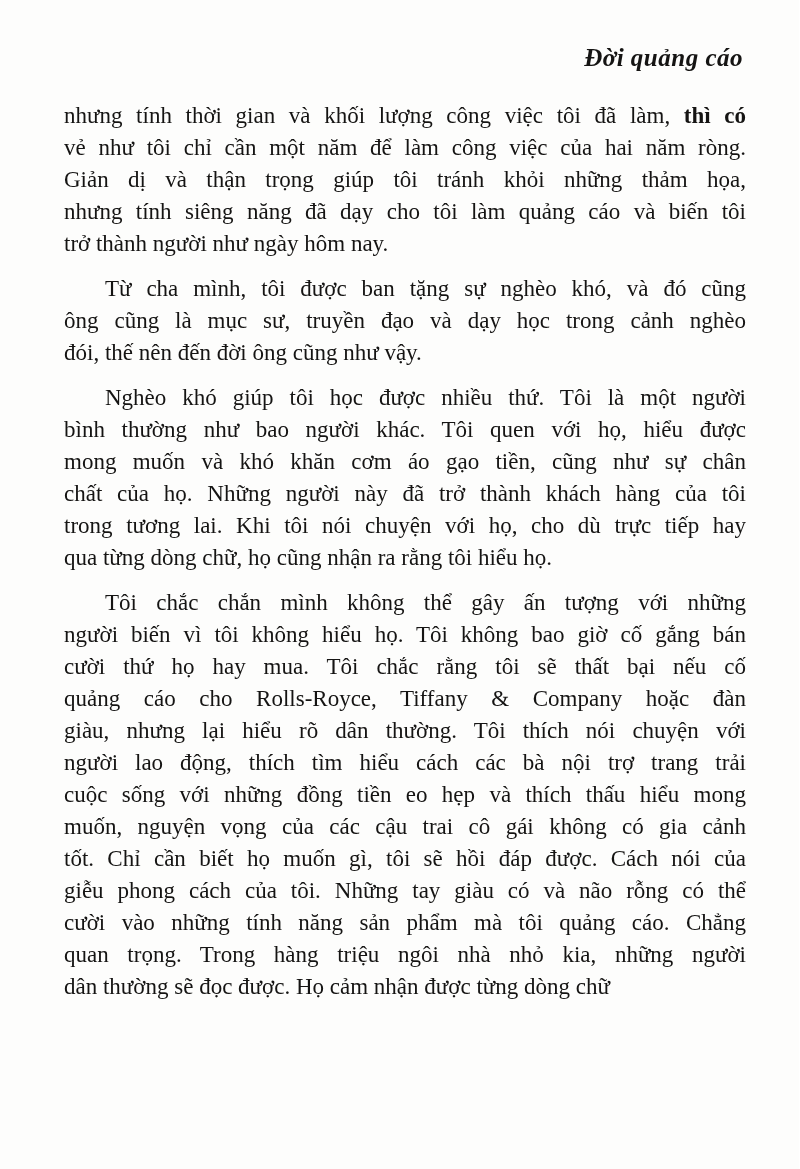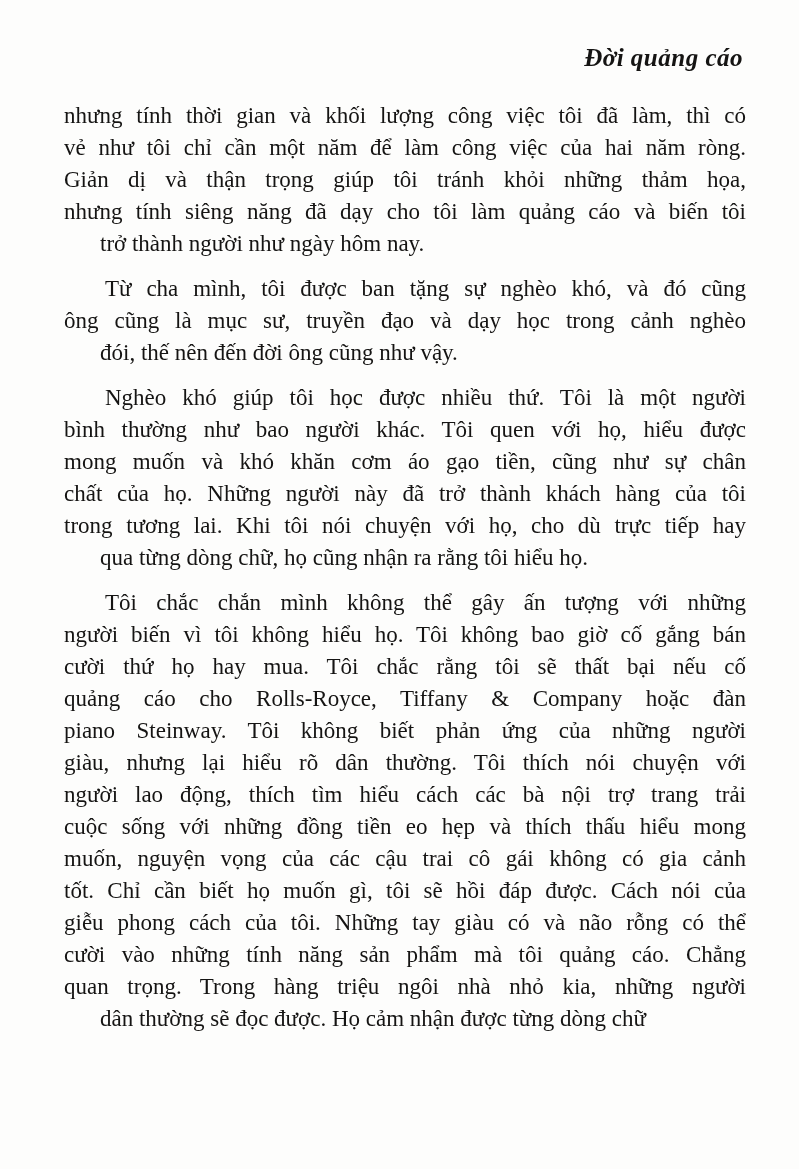--- a/index.html
+++ b/index.html
@@ -37,27 +37,26 @@
   }
   .line {
     font-size: 23px;
     line-height: 32px;
     text-align: justify;
     text-align-last: justify;
     white-space: normal;
   }
   .line.last {
     text-align-last: left;
-    margin-left: 36px;
   }
   .line.indent {
     text-indent: 41px;
   }
   .line b {
-    font-weight: normal;
+    font-weight: bold;
   }
 </style>
 </head>
 <body>
 
 <div class="page">
   <div class="running-header">Đời quảng cáo</div>
   <div class="body-text">
       <div class="paragraph">
         <div class="line">nhưng tính thời gian và khối lượng công việc tôi đã làm, <b>thì có</b></div>
@@ -77,21 +76,20 @@
         <div class="line">mong muốn và khó khăn cơm áo gạo tiền, cũng như sự chân</div>
         <div class="line">chất của họ. Những người này đã trở thành khách hàng của tôi</div>
         <div class="line">trong tương lai. Khi tôi nói chuyện với họ, cho dù trực tiếp hay</div>
         <div class="line last">qua từng dòng chữ, họ cũng nhận ra rằng tôi hiểu họ.</div>
       </div>
       <div class="paragraph">
         <div class="line indent">Tôi chắc chắn mình không thể gây ấn tượng với những</div>
         <div class="line">người biến vì tôi không hiểu họ. Tôi không bao giờ cố gắng bán</div>
         <div class="line">cười thứ họ hay mua. Tôi chắc rằng tôi sẽ thất bại nếu cố</div>
         <div class="line">quảng cáo cho Rolls-Royce, Tiffany &amp; Company hoặc đàn</div>
-        <div class="line">piano Steinway. Tôi không biết phản ứng của những người</div>
         <div class="line">giàu, nhưng lại hiểu rõ dân thường. Tôi thích nói chuyện với</div>
         <div class="line">người lao động, thích tìm hiểu cách các bà nội trợ trang trải</div>
         <div class="line">cuộc sống với những đồng tiền eo hẹp và thích thấu hiểu mong</div>
         <div class="line">muốn, nguyện vọng của các cậu trai cô gái không có gia cảnh</div>
         <div class="line">tốt. Chỉ cần biết họ muốn gì, tôi sẽ hồi đáp được. Cách nói của</div>
         <div class="line">giễu phong cách của tôi. Những tay giàu có và não rỗng có thể</div>
         <div class="line">cười vào những tính năng sản phẩm mà tôi quảng cáo. Chẳng</div>
         <div class="line">quan trọng. Trong hàng triệu ngôi nhà nhỏ kia, những người</div>
         <div class="line last">dân thường sẽ đọc được. Họ cảm nhận được từng dòng chữ</div>
       </div>

